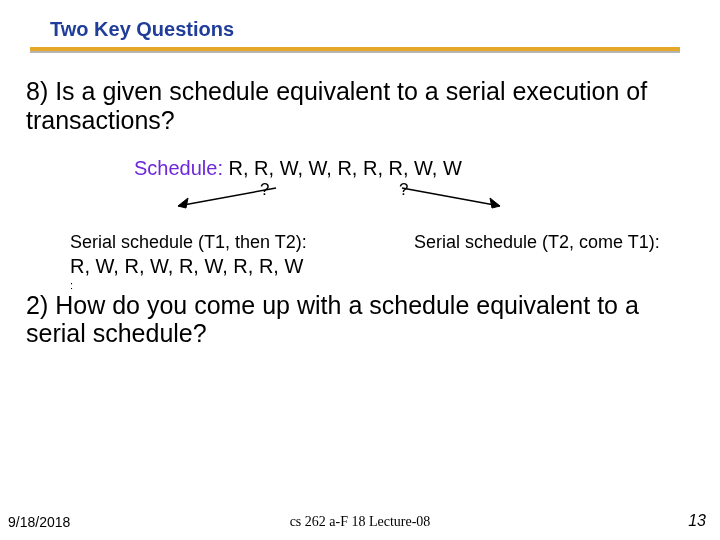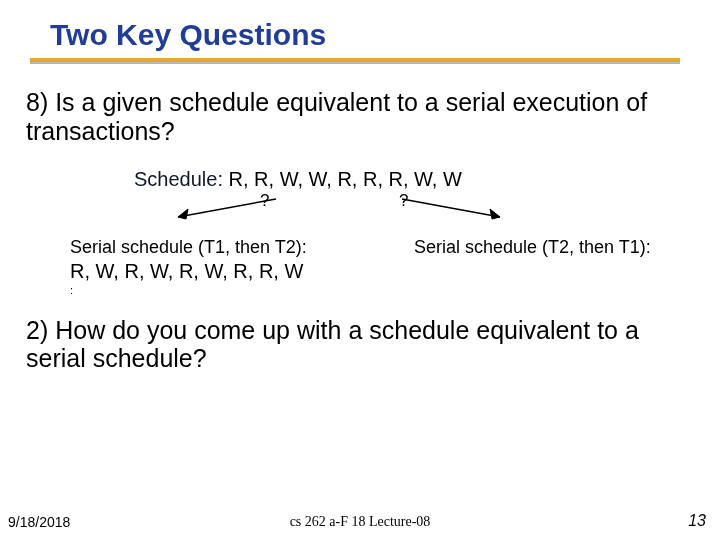--- a/index.html
+++ b/index.html
@@ -16,21 +16,21 @@
     height: 100%;
     position: relative;
     padding: 18px 0 0 0;
   }
   .title-wrap {
     padding-left: 50px;
     padding-right: 40px;
   }
   .title {
     color: #1f3d99;
-    font-size: 30px;
+    font-size: 20px;
     font-weight: bold;
   }
   .rule-gold {
     margin-top: 6px;
     margin-left: 30px;
     margin-right: 40px;
     height: 4px;
     background: #e5a82b;
   }
   .rule-gray {
@@ -45,49 +45,48 @@
   }
   .q1 {
     font-size: 25px;
     line-height: 1.15;
     padding-left: 6px;
   }
   .q2 {
     font-size: 25px;
     line-height: 1.15;
     padding-left: 6px;
-    margin-top: 20px;
   }
   .schedule-block {
     margin-top: 22px;
     text-align: left;
     padding-left: 114px;
   }
   .schedule-line {
     font-size: 20px;
     white-space: nowrap;
   }
-  .schedule-prefix { color: #0f172a; }
+  .schedule-prefix { color: #6d28d9; }
   .arrows-row {
     position: relative;
     height: 32px;
     margin-top: 2px;
   }
   .qmark {
     position: absolute;
     font-size: 17px;
   }
   .arrow {
     position: absolute;
     stroke: #000;
     fill: #000;
   }
   .serial-cols {
     display: flex;
-    margin-top: 12px;
+    margin-top: 18px;
     padding-left: 50px;
     gap: 64px;
   }
   .serial-col {
     width: 280px;
   }
   .serial-label {
     font-size: 18px;
   }
   .serial-seq {
@@ -156,21 +155,21 @@
       </div>
     </div>
 
     <div class="serial-cols">
       <div class="serial-col">
         <div class="serial-label">Serial schedule (T1, then T2):</div>
         <div class="serial-seq">R, W, R, W, R, W, R, R, W</div>
         <div class="tinycolon">:</div>
       </div>
       <div class="serial-col">
-        <div class="serial-label">Serial schedule (T2, then T1):</div>
+        <div class="serial-label">Serial schedule (T2, come T1):</div>
       </div>
     </div>
 
     <div class="q2">2) How do you come up with a schedule equivalent to a serial schedule?</div>
   </div>
 
   <div class="footer">
     <span>9/18/2018</span>
     <span class="footer-right">13</span>
   </div>

